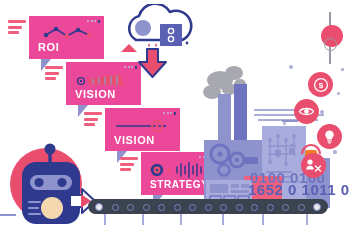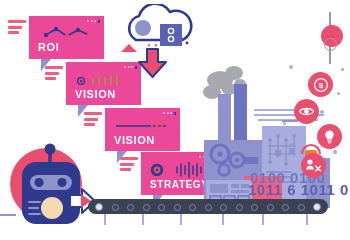--- a/index.html
+++ b/index.html
@@ -261,21 +261,21 @@
       <rect x="35" y="128" width="18" height="3" fill="#8f93cd"></rect>
       <g fill="none" stroke="#6f74c0" stroke-width="1.4">
         <rect x="14" y="134" width="11" height="7"></rect>
         <rect x="28" y="134" width="11" height="7"></rect>
         <rect x="42" y="134" width="11" height="7"></rect>
       </g>
     </g>
   </svg>
 
   <div class="binary" style="left:250px;top:170px;font-size:15px;">0100 0100</div>
-  <div class="binary b2" style="left:248px;top:182px;font-size:15px;">1011 6 1011 0</div>
+  <div class="binary b2" style="left:248px;top:182px;font-size:15px;">1652 0 1011 0</div>
 
   <div class="rect" style="left:88px;top:199px;width:240px;height:15px;background:#3b4250;border-radius:8px;"></div>
   <div style="position:absolute;left:95px;top:203px;width:226px;height:8px;display:flex;justify-content:space-between;align-items:center;">
     <span class="roller" style="position:relative;width:6px;height:6px;background:#e7e7ee;"></span>
     <span class="roller" style="position:relative;width:5px;height:5px;"></span>
     <span class="roller" style="position:relative;width:5px;height:5px;"></span>
     <span class="roller" style="position:relative;width:5px;height:5px;"></span>
     <span class="roller" style="position:relative;width:5px;height:5px;"></span>
     <span class="roller" style="position:relative;width:5px;height:5px;"></span>
     <span class="roller" style="position:relative;width:5px;height:5px;"></span>

